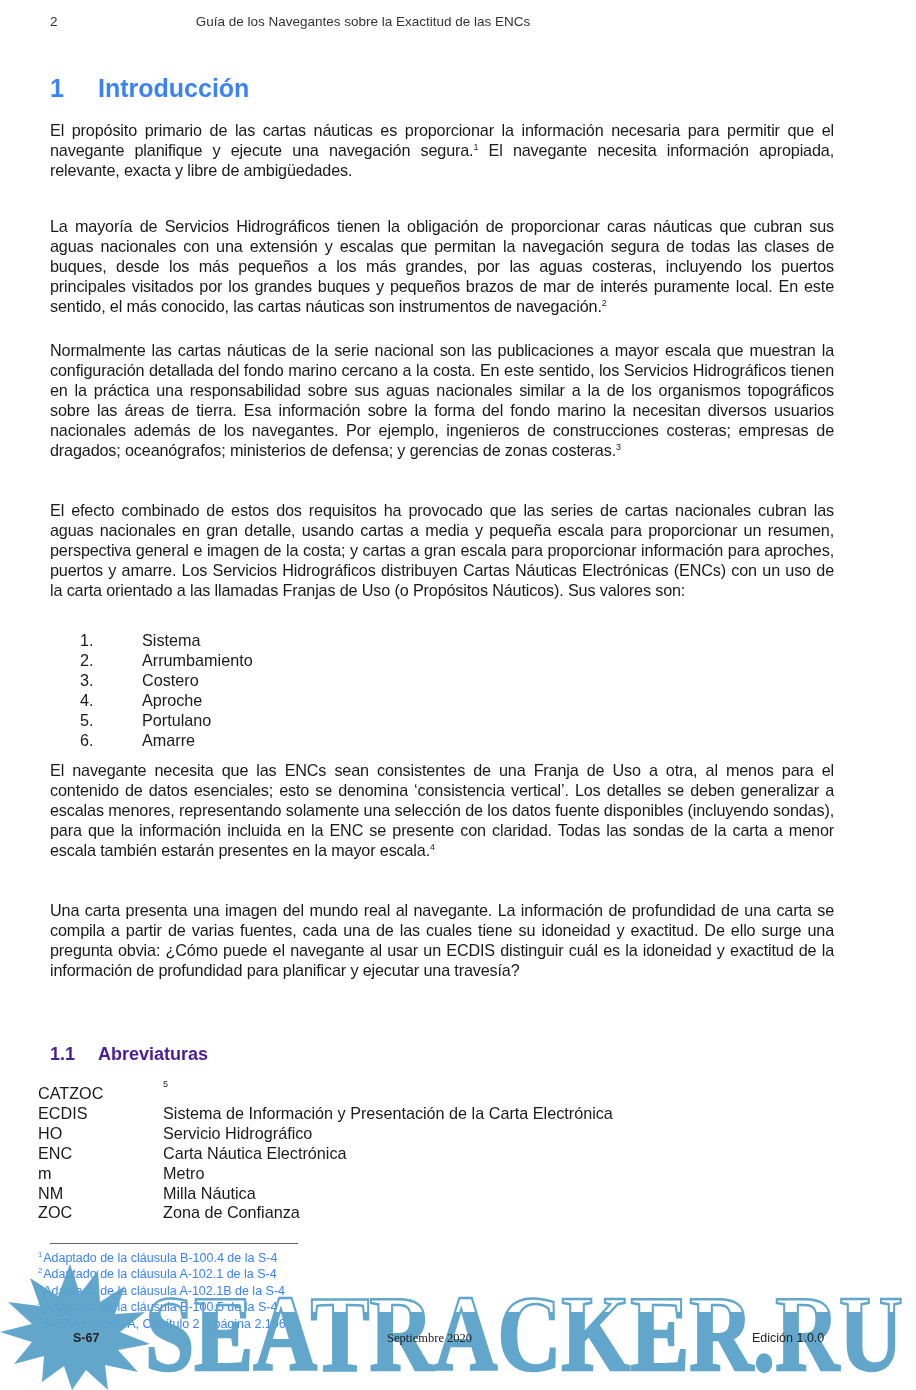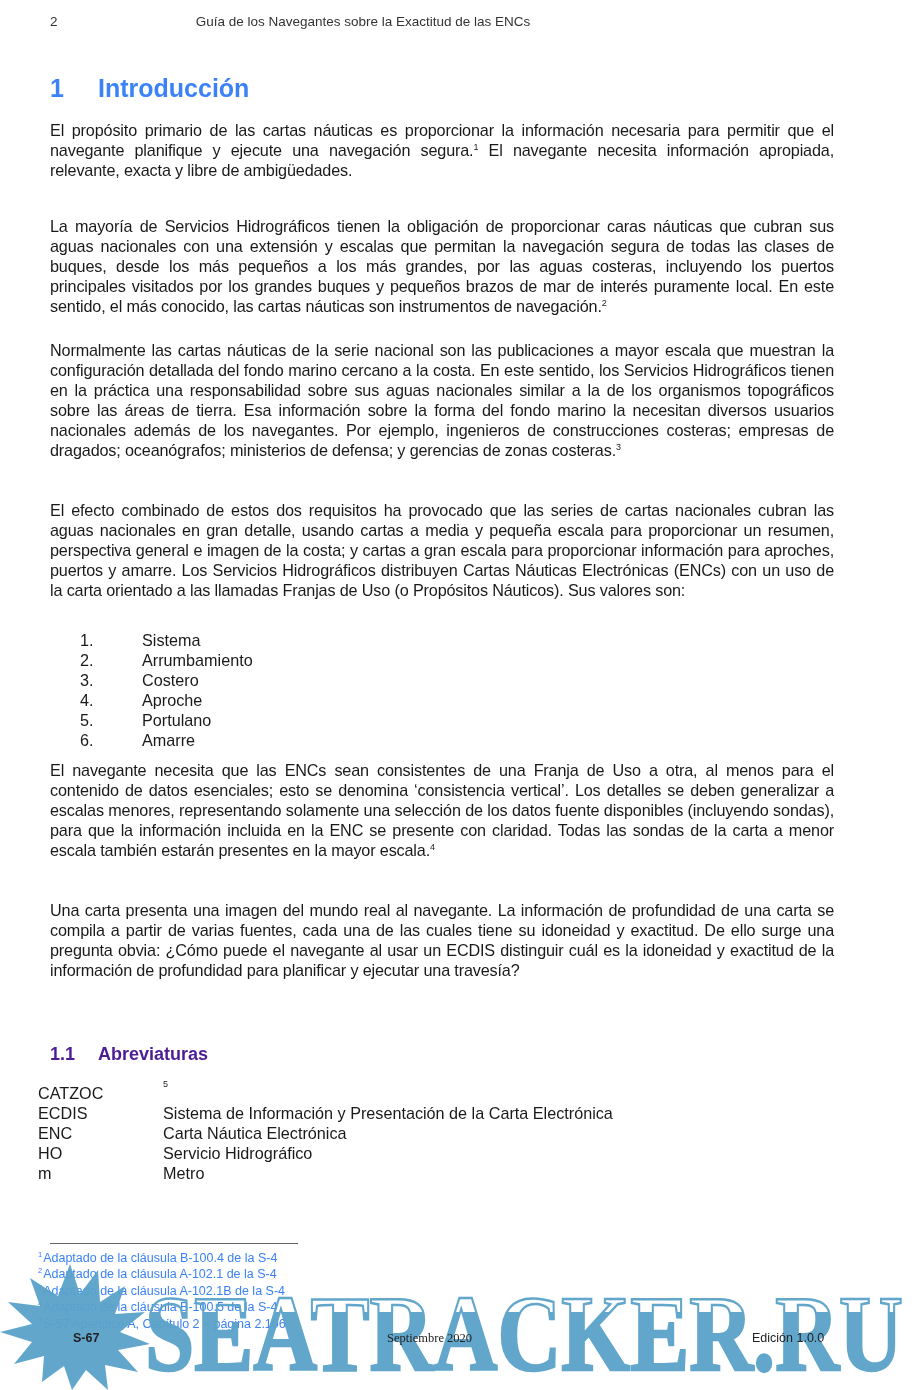--- a/index.html
+++ b/index.html
@@ -111,30 +111,38 @@
 <div class="abbr">
   <div class="row">
       <span class="k">CATZOC</span>
       <sup>5</sup>
     </div>
   <div class="row">
       <span class="k">ECDIS</span>
       <span>Sistema de Información y Presentación de la Carta Electrónica</span>
     </div>
   <div class="row">
+      <span class="k">HO</span>
+      <span>Servicio Hidrográfico</span>
+    </div>
+  <div class="row">
       <span class="k">ENC</span>
       <span>Carta Náutica Electrónica</span>
     </div>
   <div class="row">
-      <span class="k">HO</span>
-      <span>Servicio Hidrográfico</span>
+      <span class="k">m</span>
+      <span>Metro</span>
     </div>
   <div class="row">
-      <span class="k">m</span>
-      <span>Metro</span>
+      <span class="k">NM</span>
+      <span>Milla Náutica</span>
+    </div>
+  <div class="row">
+      <span class="k">ZOC</span>
+      <span>Zona de Confianza</span>
     </div>
 </div>
 
 <div class="fn-rule"></div>
 <div class="footnotes">
   <div class="fn"><sup>1</sup><span>Adaptado de la cláusula B-100.4 de la S-4</span></div>
   <div class="fn"><sup>2</sup><span>Adaptado de la cláusula A-102.1 de la S-4</span></div>
   <div class="fn"><sup>3</sup><span>Adaptado de la cláusula A-102.1B de la S-4</span></div>
   <div class="fn"><sup>4</sup><span>Adaptado de la cláusula B-100.5 de la S-4</span></div>
   <div class="fn"><sup>5</sup><span>S-57 Apéndice A, Capítulo 2 – página 2.106</span></div>

